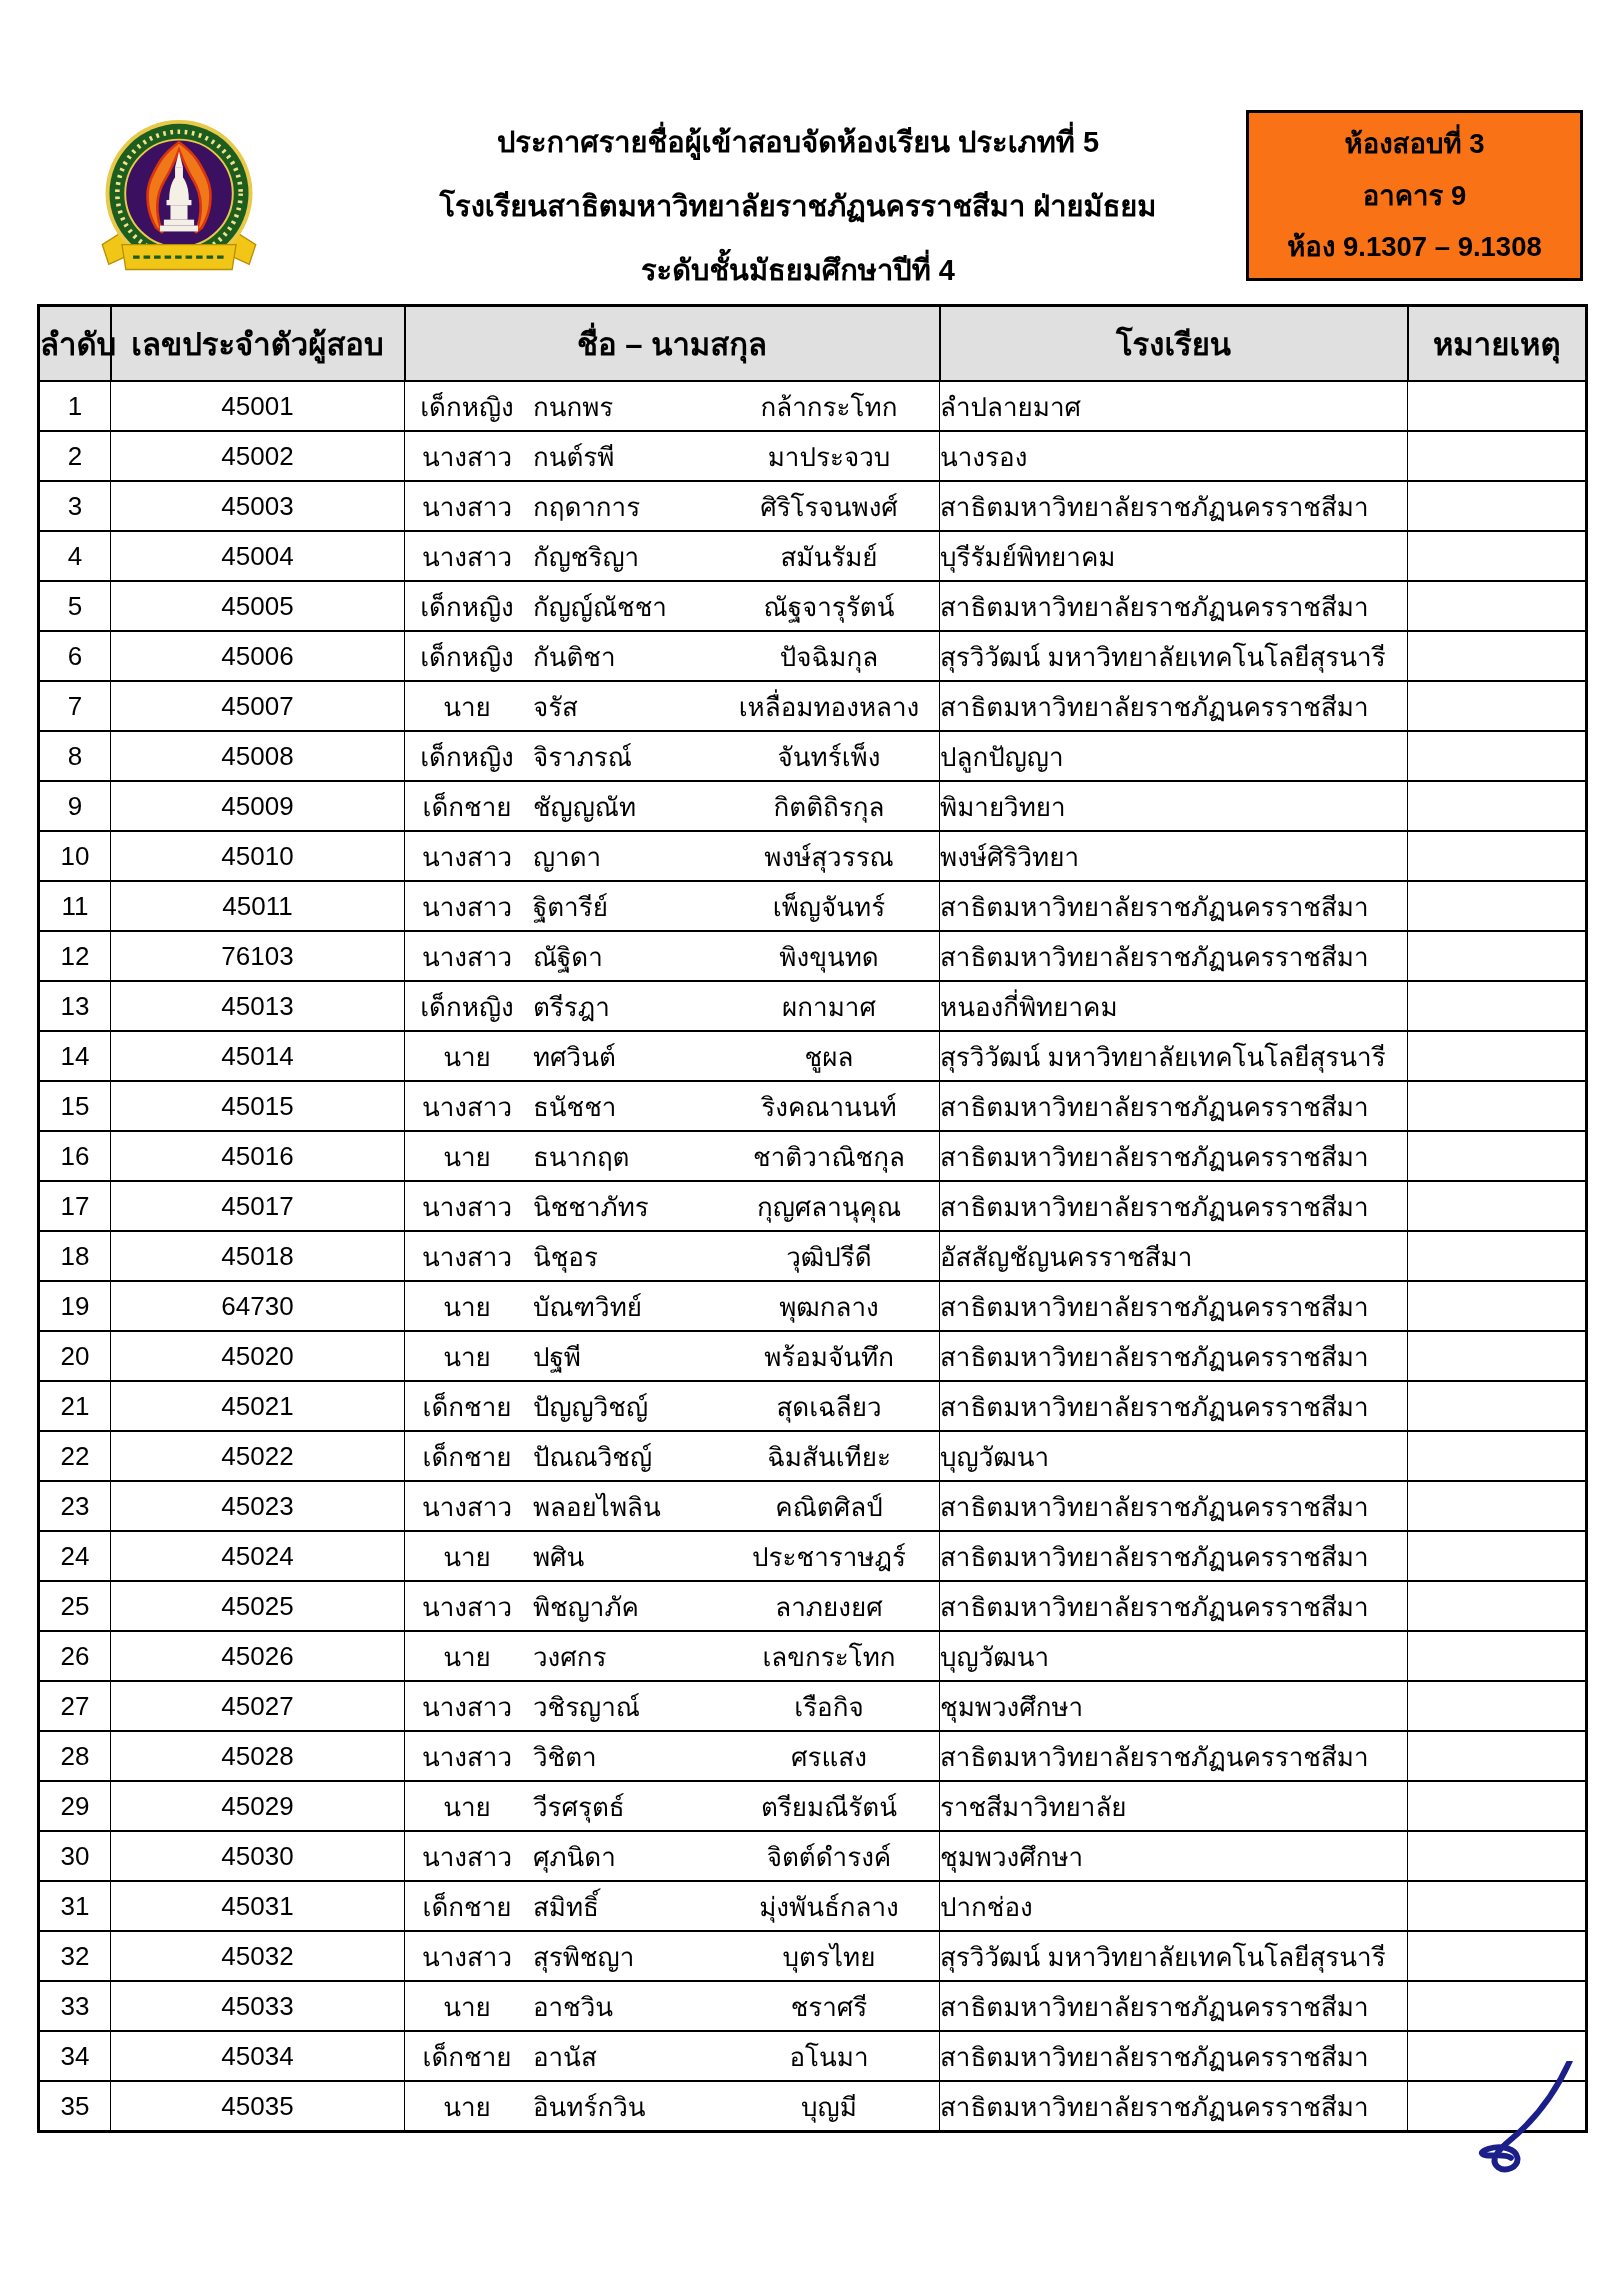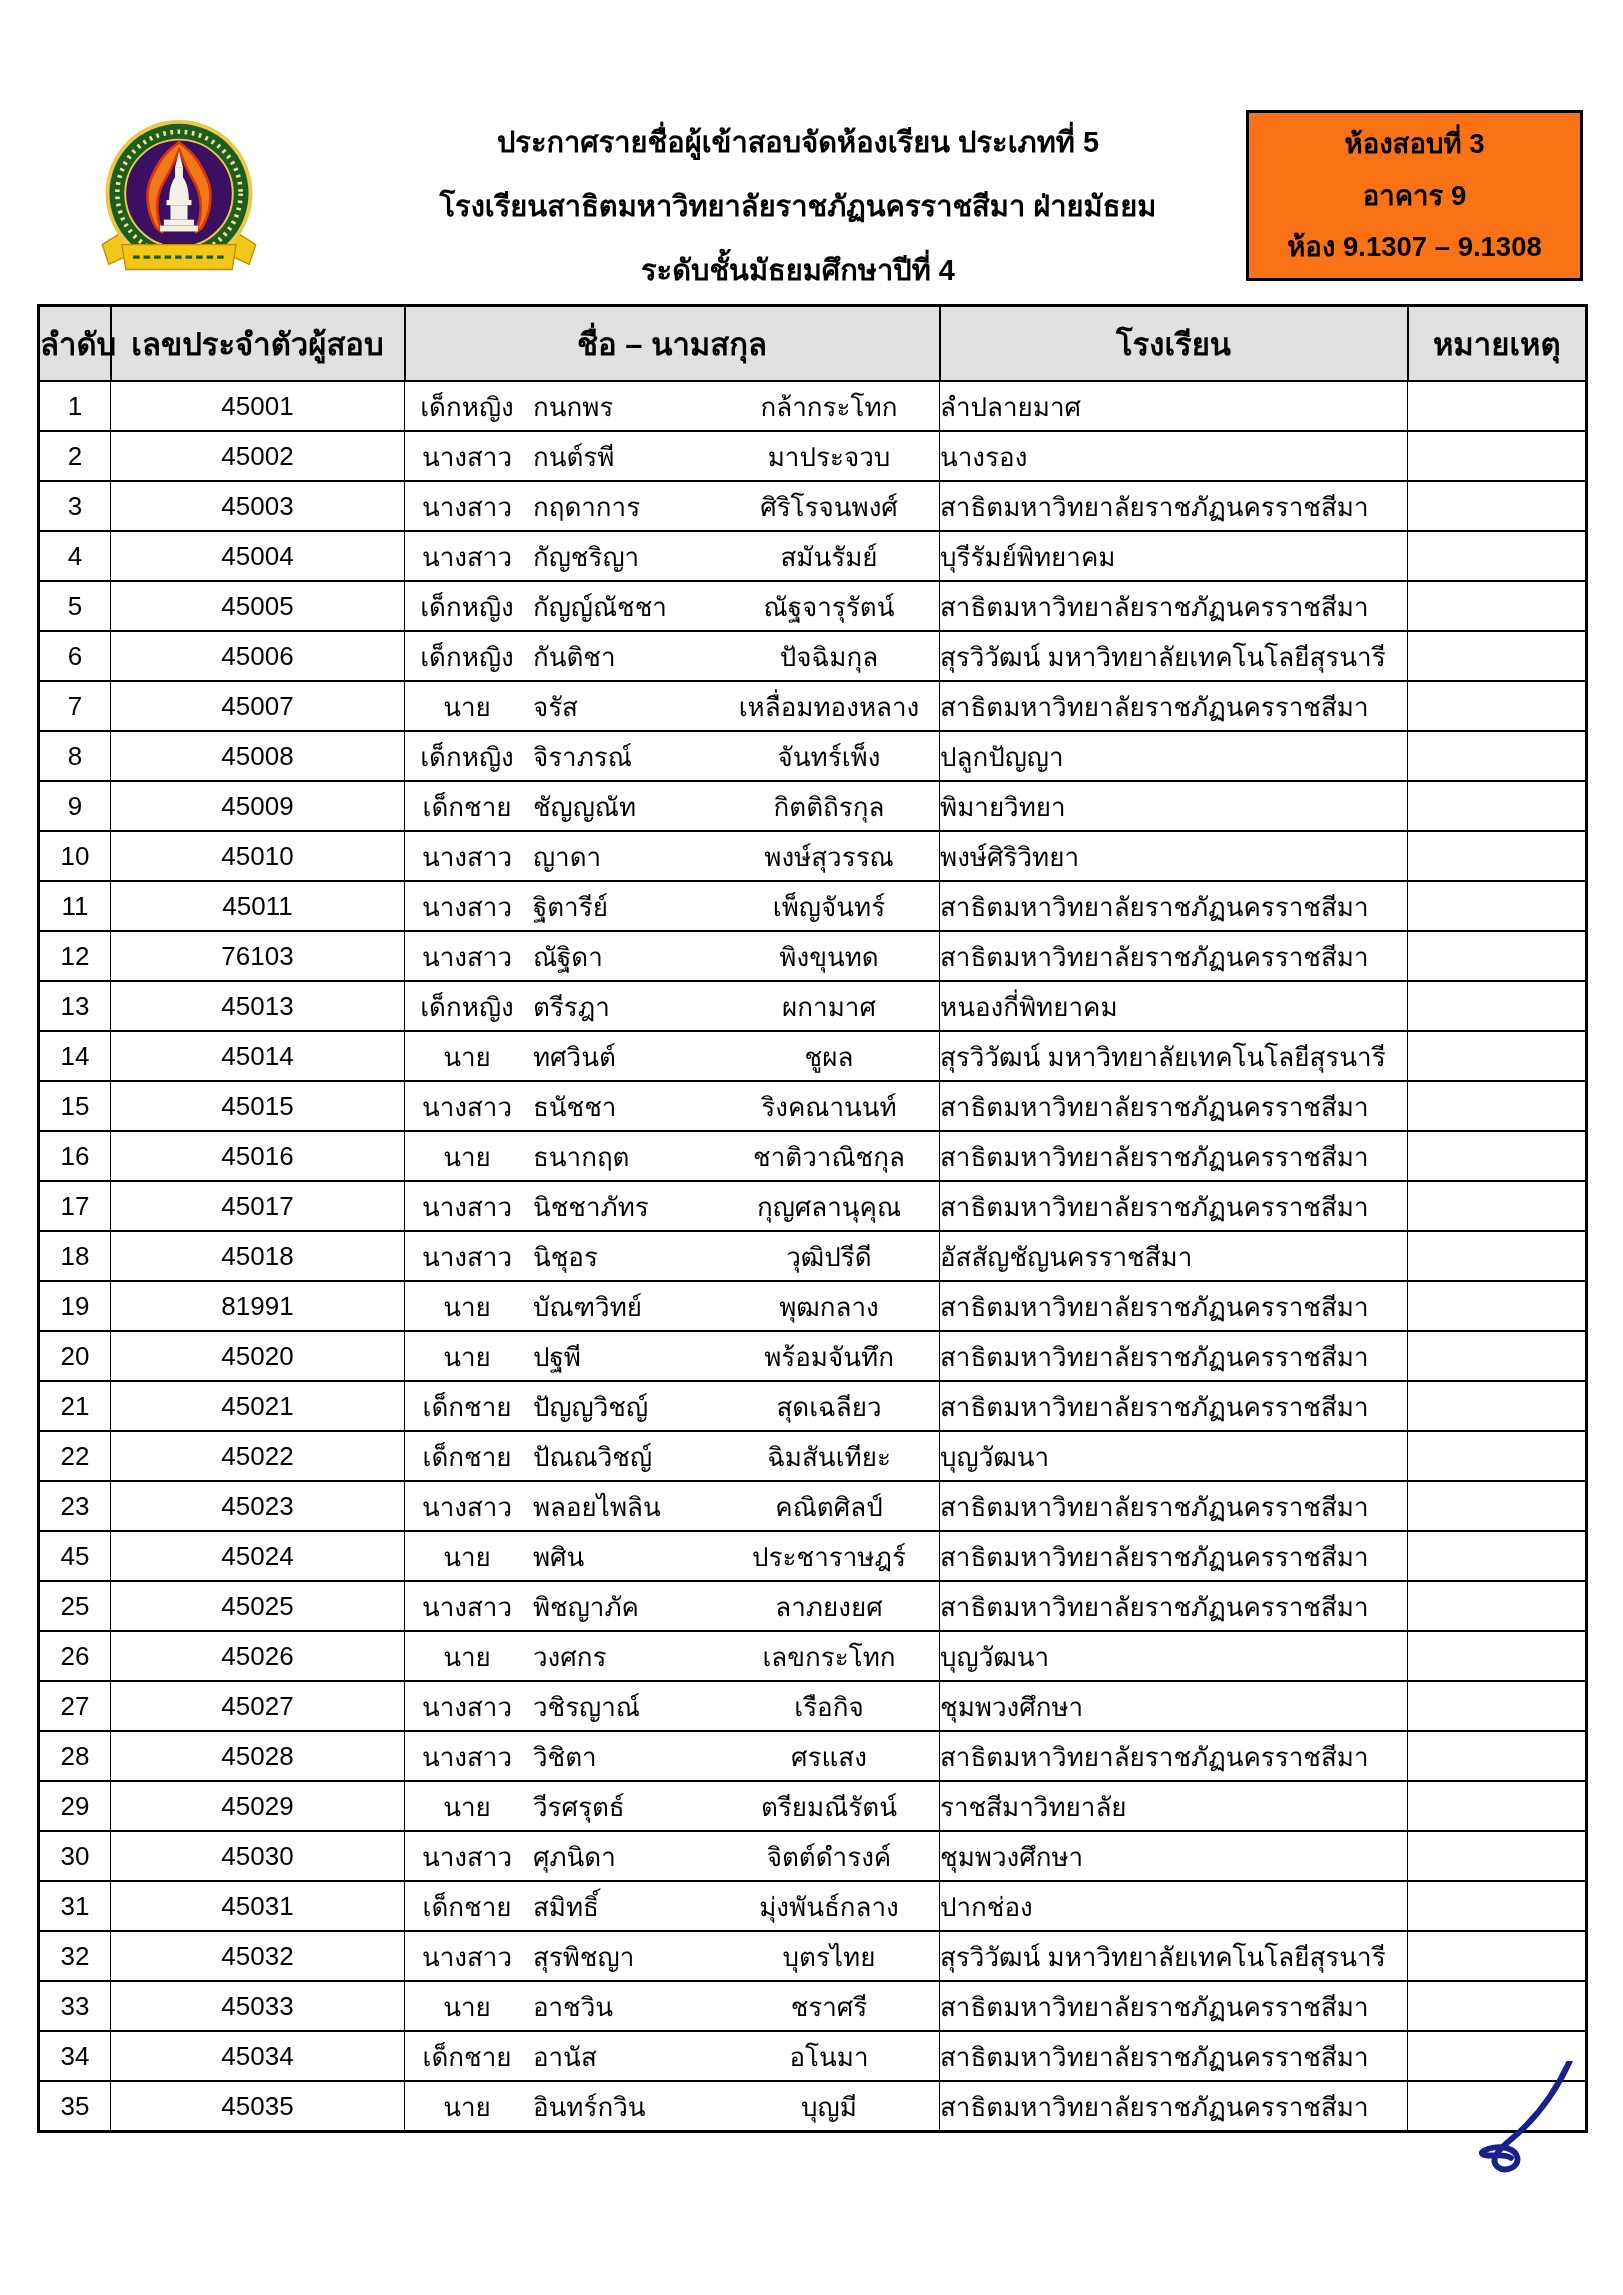--- a/index.html
+++ b/index.html
@@ -360,21 +360,21 @@
         <span class="name-first">นิชุอร</span>
         <span class="name-last">วุฒิปรีดี</span>
       </div>
     </td>
     <td class="c-school">อัสสัญชัญนครราชสีมา</td>
     <td class="c-remark"></td>
   </tr>
 
   <tr>
     <td class="c-no">19</td>
-    <td class="c-id">81991</td>
+    <td class="c-id">64730</td>
     <td class="c-name">
       <div class="name-wrap">
         <span class="name-title">นาย</span>
         <span class="name-first">บัณฑวิทย์</span>
         <span class="name-last">พุฒกลาง</span>
       </div>
     </td>
     <td class="c-school">สาธิตมหาวิทยาลัยราชภัฏนครราชสีมา</td>
     <td class="c-remark"></td>
   </tr>
@@ -429,21 +429,21 @@
         <span class="name-title">นางสาว</span>
         <span class="name-first">พลอยไพลิน</span>
         <span class="name-last">คณิตศิลป์</span>
       </div>
     </td>
     <td class="c-school">สาธิตมหาวิทยาลัยราชภัฏนครราชสีมา</td>
     <td class="c-remark"></td>
   </tr>
 
   <tr>
-    <td class="c-no">45</td>
+    <td class="c-no">24</td>
     <td class="c-id">45024</td>
     <td class="c-name">
       <div class="name-wrap">
         <span class="name-title">นาย</span>
         <span class="name-first">พศิน</span>
         <span class="name-last">ประชาราษฎร์</span>
       </div>
     </td>
     <td class="c-school">สาธิตมหาวิทยาลัยราชภัฏนครราชสีมา</td>
     <td class="c-remark"></td>

